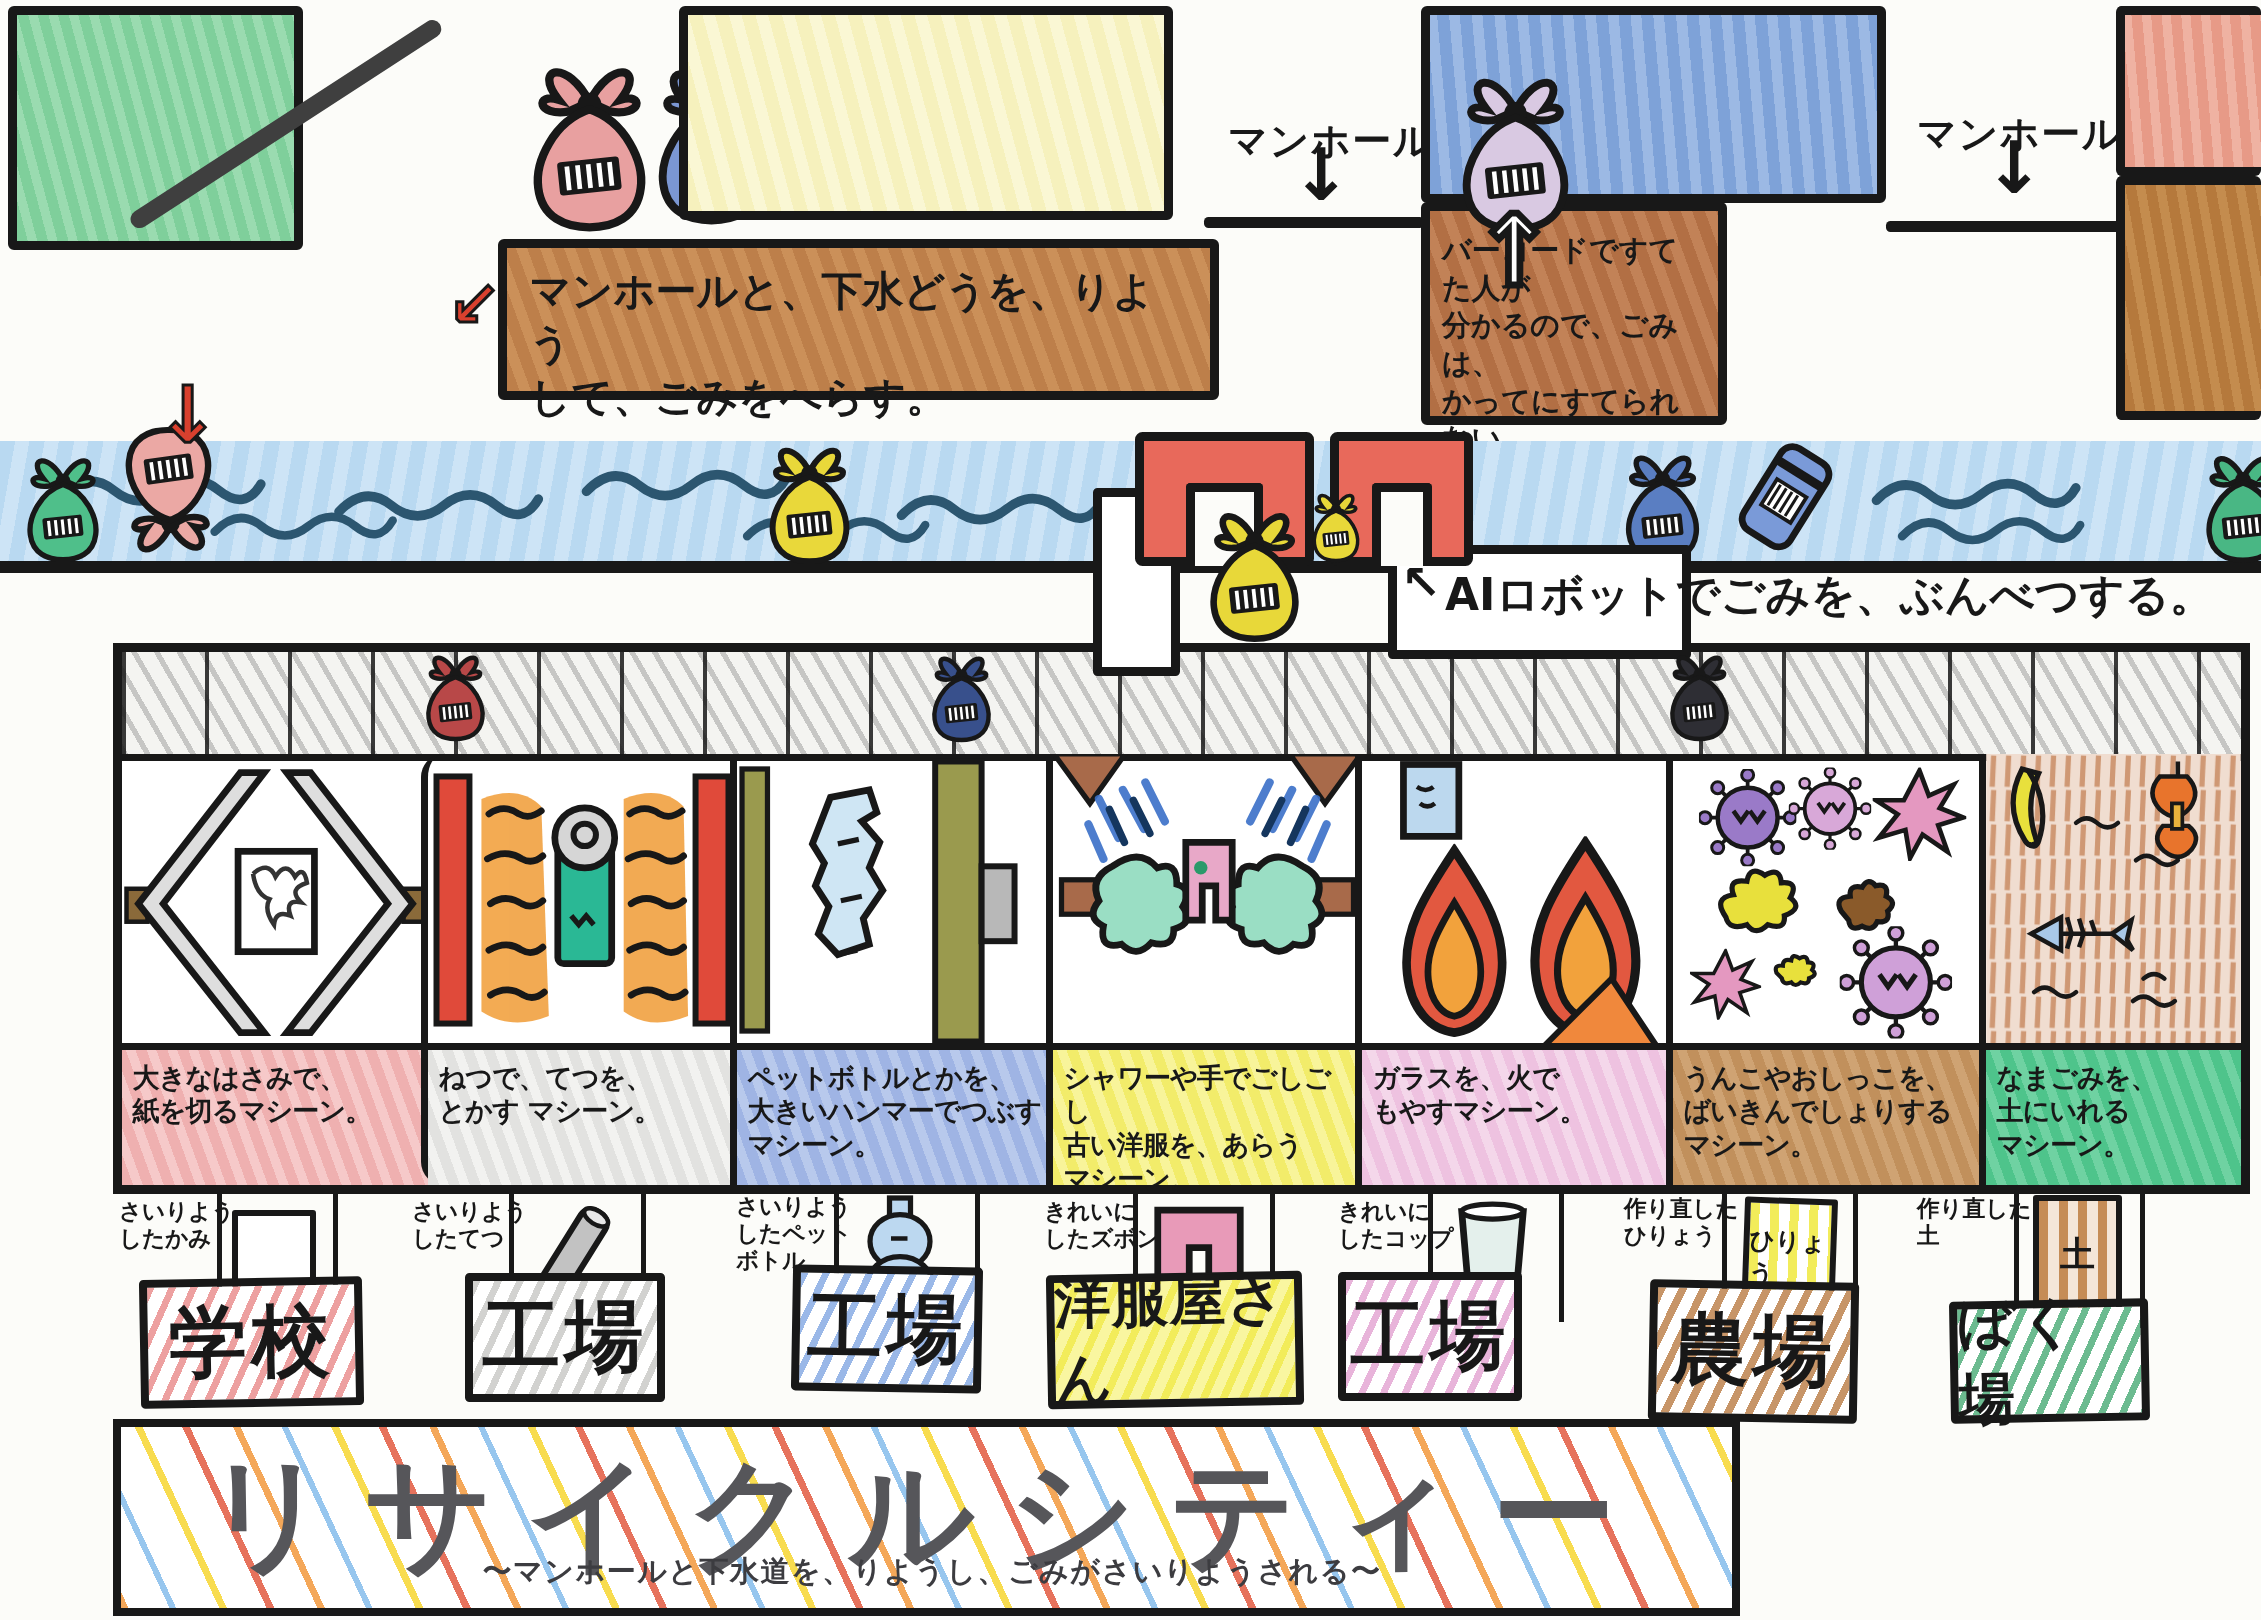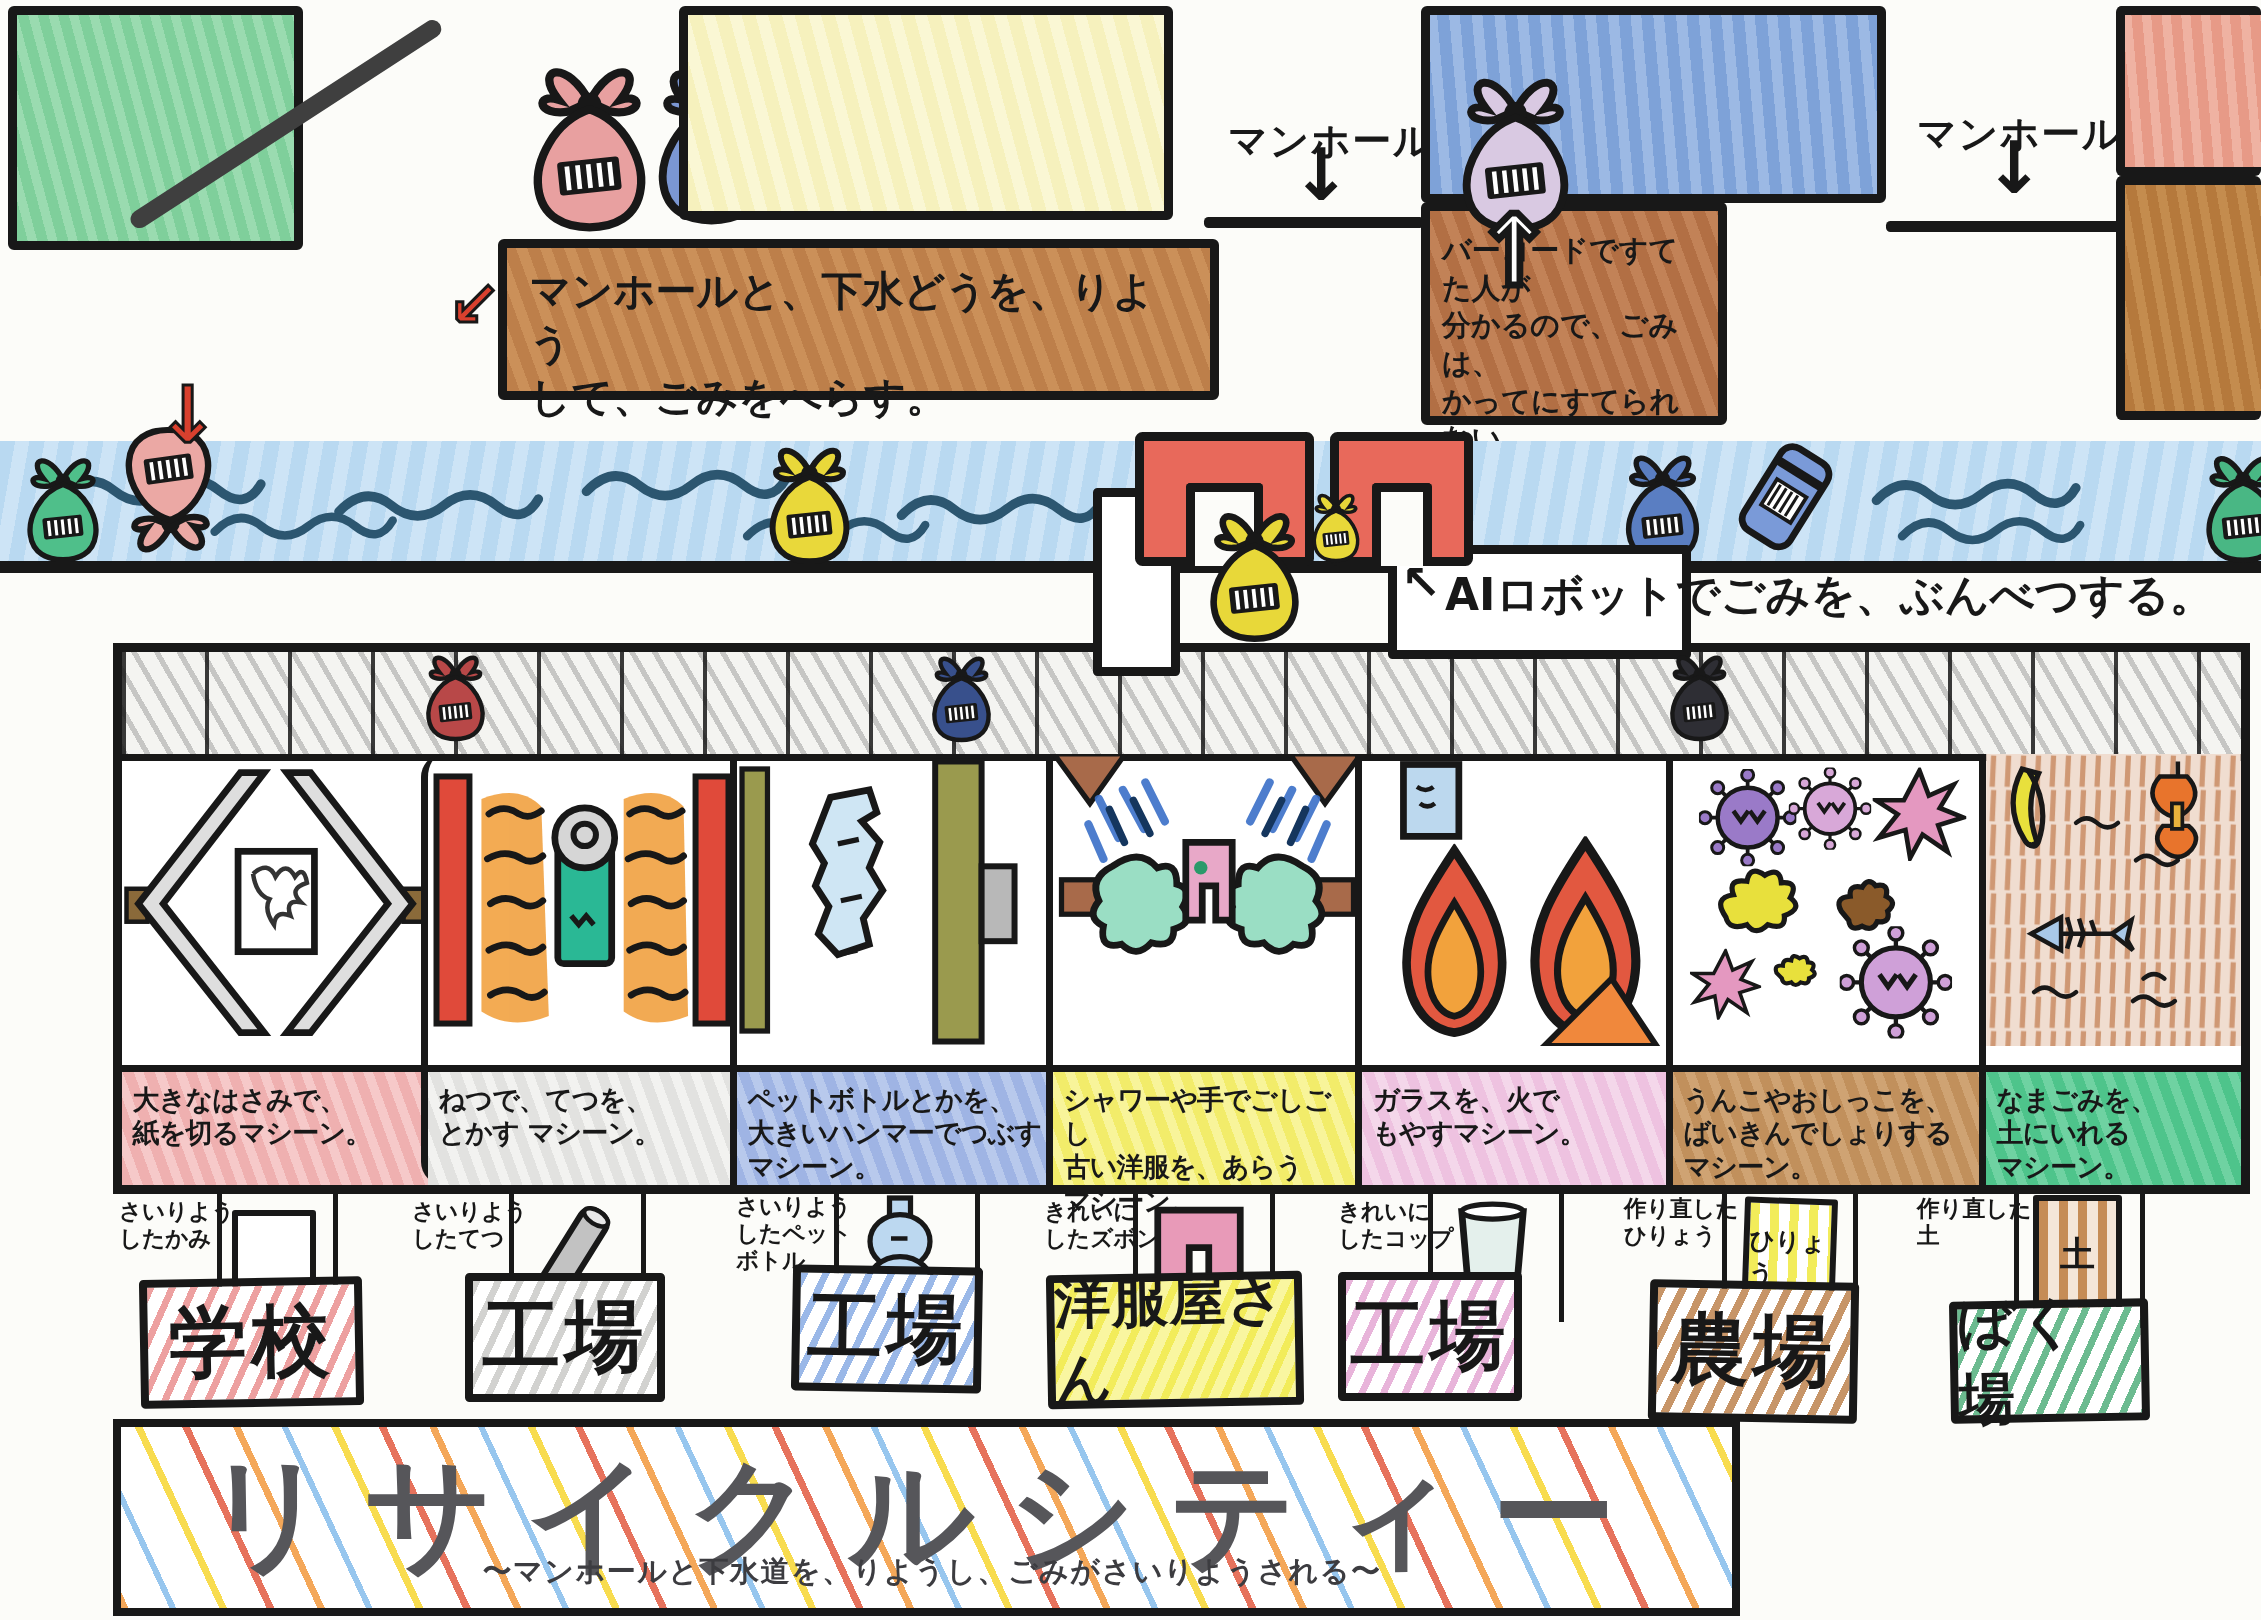--- a/index.html
+++ b/index.html
@@ -34,21 +34,21 @@
   .ai-text{font-size:44px;font-weight:700;white-space:nowrap;z-index:5;}
   
   .factory{left:113px;top:643px;width:2137px;height:551px;border:9px solid #181818;background:#ffffff;box-sizing:border-box;}
   .belt{position:absolute;left:0;right:0;top:0;height:102px;border-bottom:7.5px solid #181818;
         background:repeating-linear-gradient(60deg,#c6c6c4 0 5.3px,#f4f4f1 5.3px 19.6px);}
   .belt .fence{position:absolute;inset:0;background:repeating-linear-gradient(90deg,rgba(24,24,24,.85) 0 3.8px,transparent 3.8px 83px);}
   .col{position:absolute;top:102px;bottom:0;border-left:7.5px solid #181818;box-sizing:border-box;}
   .col.first{border-left:none;}
   .art{position:absolute;left:0;right:0;top:0;bottom:139px;}
   .art svg{width:100%;height:100%;}
-  .desc{position:absolute;left:0;right:0;bottom:0;height:120px;border-top:7.5px solid #181818;box-sizing:border-box;
+  .desc{position:absolute;left:0;right:0;bottom:0;height:142px;border-top:7.5px solid #181818;box-sizing:border-box;
         padding:10.5px 10.5px;font-size:27px;font-weight:700;line-height:1.25;letter-spacing:-0.8px;}
   .c1{left:0;width:307px;} .c2{left:299px;width:316px;border-radius:23px;} .c3{left:608px;width:324px;text-decoration:underline;}
   .c4{left:924px;width:316px;} .c5{left:1233px;width:319px;} .c6{left:1544px;width:321px;}
   .c7{left:1857px;width:262px;}
   .d1{background:repeating-linear-gradient(70deg,#efb0b0 0 10.5px,#f6c9c9 10.5px 19.6px);}
   .d2{background:repeating-linear-gradient(70deg,#e2e2e0 0 10.5px,#f2f2f0 10.5px 19.6px);}
   .d3{background:repeating-linear-gradient(70deg,#9fb4e4 0 10.5px,#b8c9ec 10.5px 19.6px);}
   .d4{background:repeating-linear-gradient(70deg,#f2ec6a 0 10.5px,#f8f49a 10.5px 19.6px);}
   .d5{background:repeating-linear-gradient(70deg,#eec2e0 0 10.5px,#f4d7ea 10.5px 19.6px);}
   .d6{background:repeating-linear-gradient(70deg,#c1905c 0 10.5px,#cfa373 10.5px 19.6px);}

